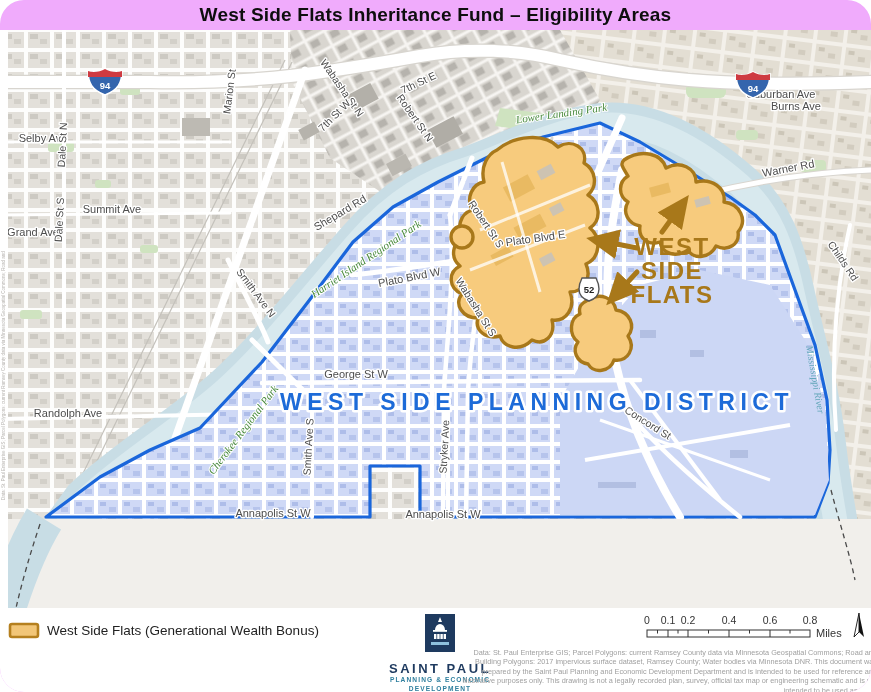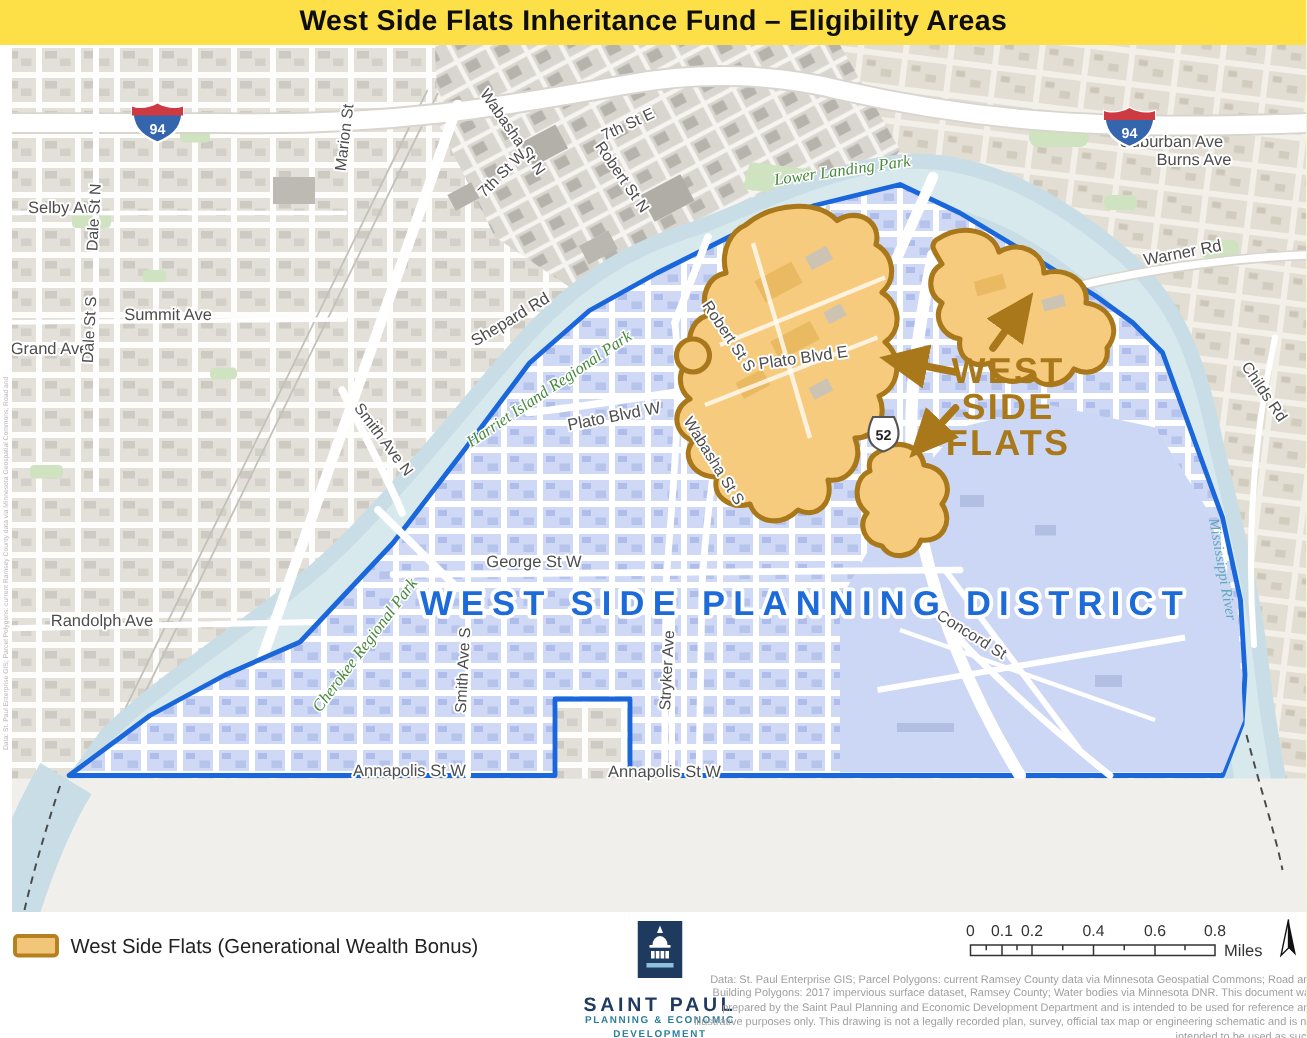--- a/index.html
+++ b/index.html
@@ -1,17 +1,17 @@
 <!DOCTYPE html>
 <html><head>
 <meta charset="utf-8">
 <style>
   html,body{margin:0;padding:0;background:#ffffff;}
-  .page{position:relative;width:871px;height:692px;background:#fde047;overflow:hidden;
-        font-family:"Liberation Sans",sans-serif;}
+  .page{position:relative;width:871px;height:692px;background:#f0abfc;overflow:hidden;
+        font-family:"Liberation Sans",sans-serif;border-radius:24px;}
   .map-title{position:absolute;top:0;left:0;width:871px;height:30px;line-height:30px;
         text-align:center;font-size:19px;font-weight:800;color:#0e0e0e;letter-spacing:.2px;}
   .map-wrap{position:absolute;top:30px;left:0;width:871px;height:578px;}
   
   .st{font:10.5px "Liberation Sans",sans-serif;fill:#4d4d4d;stroke:#ffffff;stroke-width:2.6px;
       paint-order:stroke;stroke-linejoin:round;text-anchor:middle;}
   .stb{font:11px "Liberation Sans",sans-serif;}
   .pk{font:italic 11px "Liberation Serif",serif;fill:#47893c;stroke:#ffffff;stroke-width:2px;
       paint-order:stroke;text-anchor:middle;}
   .wt{font:italic 10px "Liberation Serif",serif;fill:#63a7ba;text-anchor:middle;}

